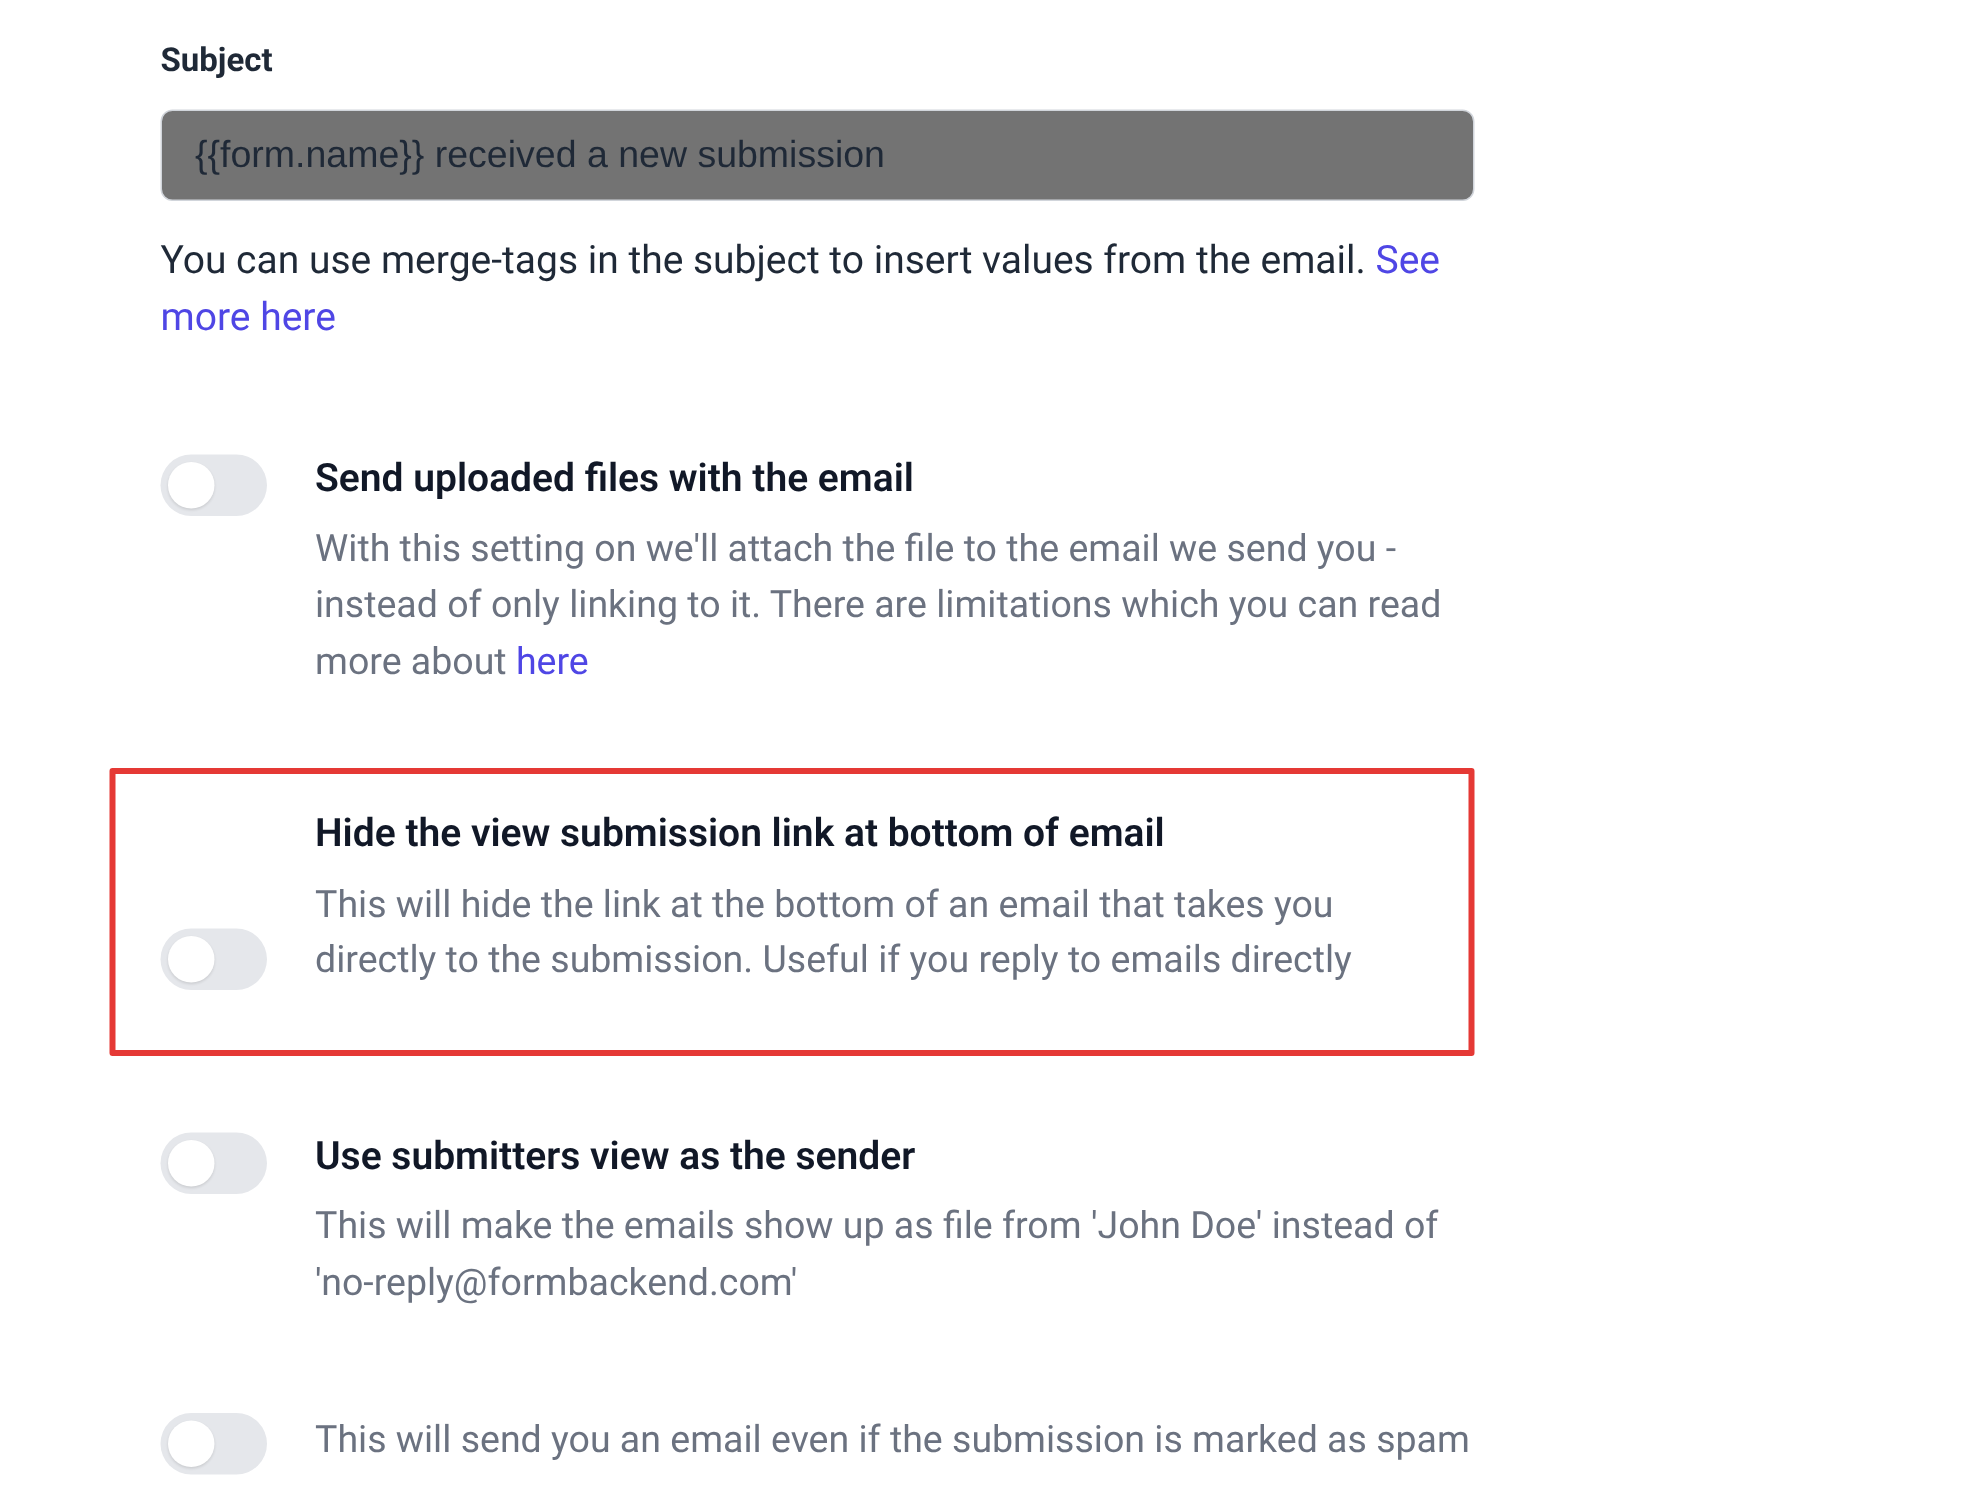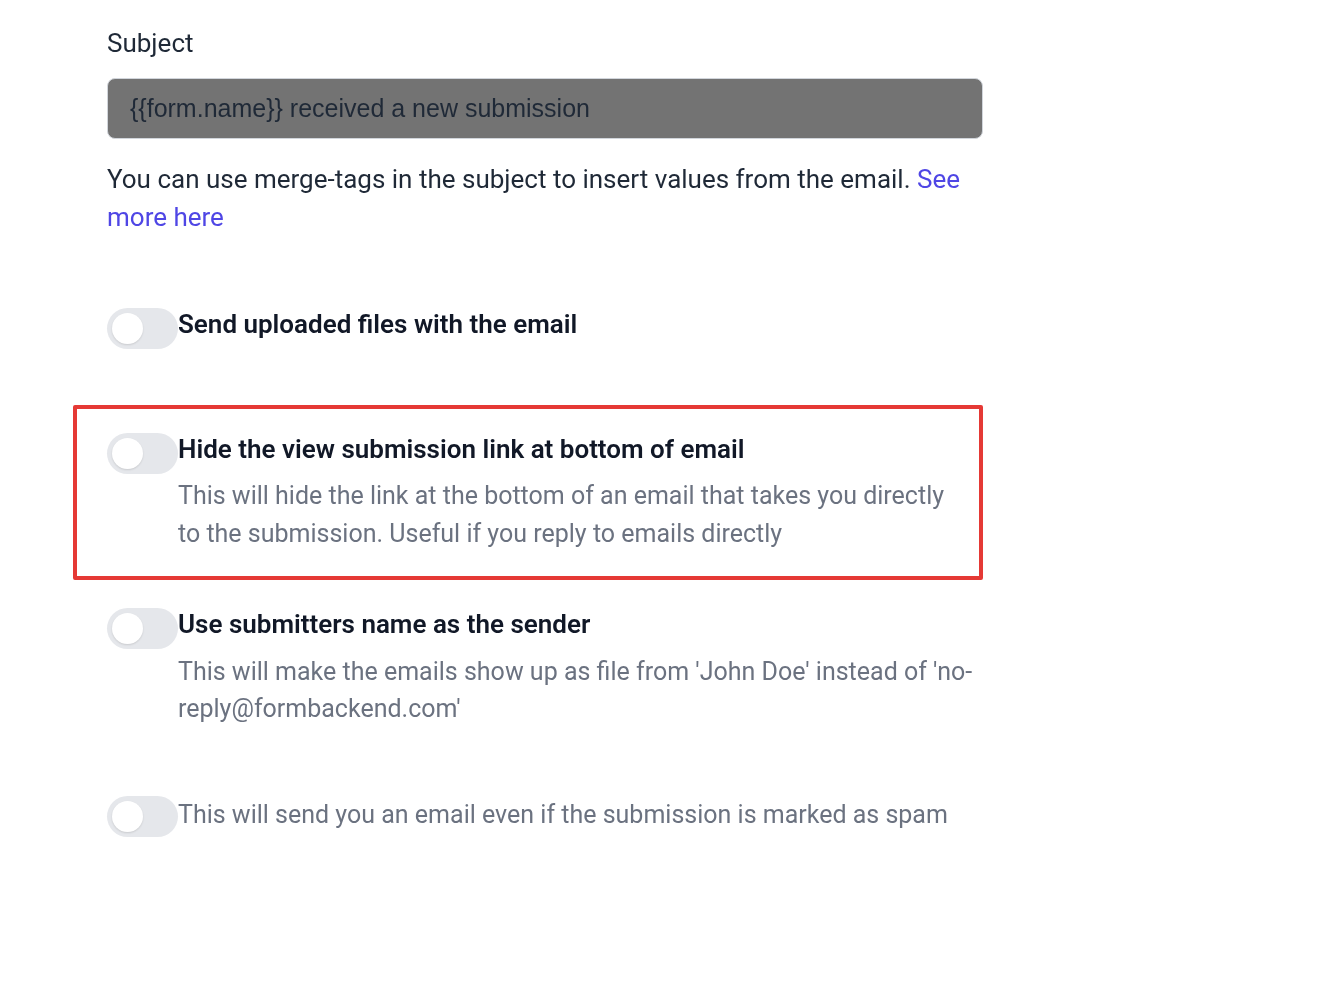--- a/index.html
+++ b/index.html
@@ -15,22 +15,22 @@
     margin: 0;
     background: #fff;
     font-family: -apple-system, BlinkMacSystemFont, "Segoe UI", Roboto, Helvetica, Arial, sans-serif;
     color: var(--text-dark);
   }
   .page {
     max-width: 1090px;
     padding: 20px 107px 60px;
   }
   .field-label {
-    font-size: 26px;
-    font-weight: 400;
+    font-size: 22px;
+    font-weight: 700;
     margin: 8px 0 20px;
   }
   .text-input {
     width: 100%;
     font-size: 25px;
     color: var(--text-dark);
     padding: 15px 22px;
     border: 1px solid var(--border);
     border-radius: 8px;
     background: #737373;
@@ -42,30 +42,32 @@
     color: var(--text-dark);
     margin: 22px 0 60px;
   }
   .link {
     color: var(--link);
     cursor: pointer;
   }
   .toggle-row {
     display: flex;
     align-items: flex-start;
+    gap: 32px;
     padding: 12px 0 12px 0;
     margin-bottom: 44px;
     border-radius: 2px;
   }
   .toggle-row.highlight {
     border: 4px solid var(--highlight);
     margin-left: -34px;
-    padding: 24px 18px 24px 30px;
-    margin-bottom: 16px;
+    padding: 24px 18px 40px 30px;
+    margin-bottom: 39px;
     margin-top: -4px;
+    align-items: flex-end;
   }
   .toggle {
     flex: 0 0 auto;
     width: 71px;
     height: 41px;
     border-radius: 9999px;
     background: var(--toggle-bg);
     position: relative;
     cursor: pointer;
     margin-top: 0;
@@ -109,41 +111,44 @@
     <span>You can use merge-tags in the subject to insert values from the email. </span><span class="link">See more here</span>
   </p>
 
   
   <div class="toggle-row">
     <div class="toggle">
       <div class="knob"></div>
     </div>
     <div class="toggle-body">
       <p class="toggle-title">Send uploaded files with the email</p>
+      <p class="toggle-desc">
+        <span>With this setting on we'll attach the file to the email we send you - instead of only linking to it. There are limitations which you can read more about </span><span class="link">here</span>
+      </p>
     </div>
   </div>
 
   
   <div class="toggle-row highlight">
     <div class="toggle">
       <div class="knob"></div>
     </div>
     <div class="toggle-body">
       <p class="toggle-title">Hide the view submission link at bottom of email</p>
       <p class="toggle-desc">This will hide the link at the bottom of an email that takes you directly to the submission. Useful if you reply to emails directly</p>
     </div>
   </div>
 
   
   <div class="toggle-row">
     <div class="toggle">
       <div class="knob"></div>
     </div>
     <div class="toggle-body">
-      <p class="toggle-title">Use submitters name as the sender</p>
+      <p class="toggle-title">Use submitters view as the sender</p>
       <p class="toggle-desc">This will make the emails show up as file from 'John Doe' instead of 'no-reply@formbackend.com'</p>
     </div>
   </div>
 
   
   <div class="toggle-row" style="margin-bottom:0">
     <div class="toggle">
       <div class="knob"></div>
     </div>
     <div class="toggle-body">

